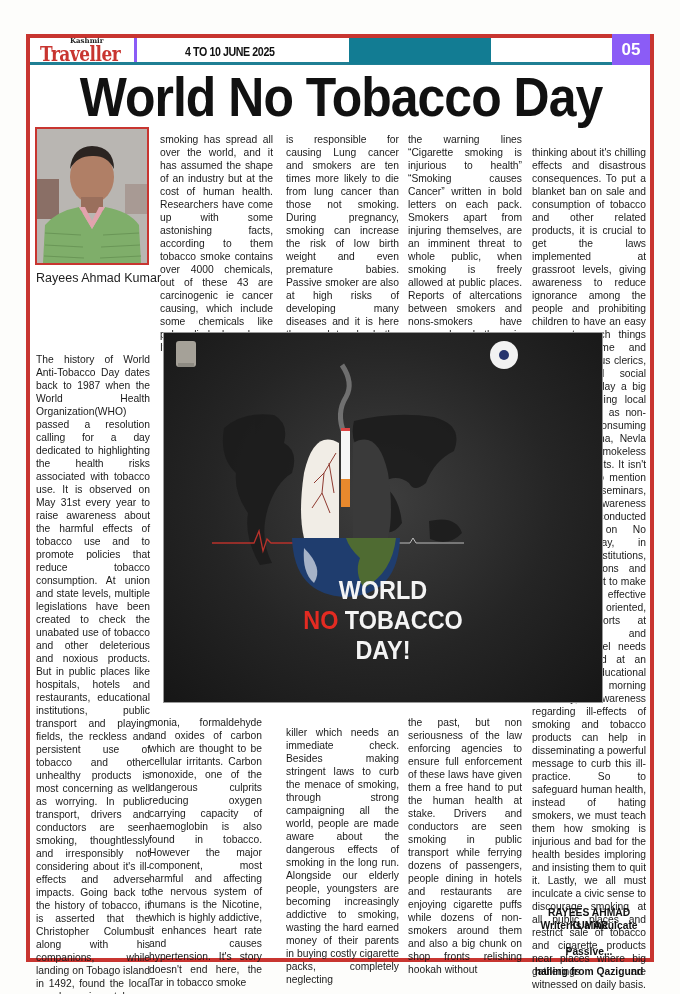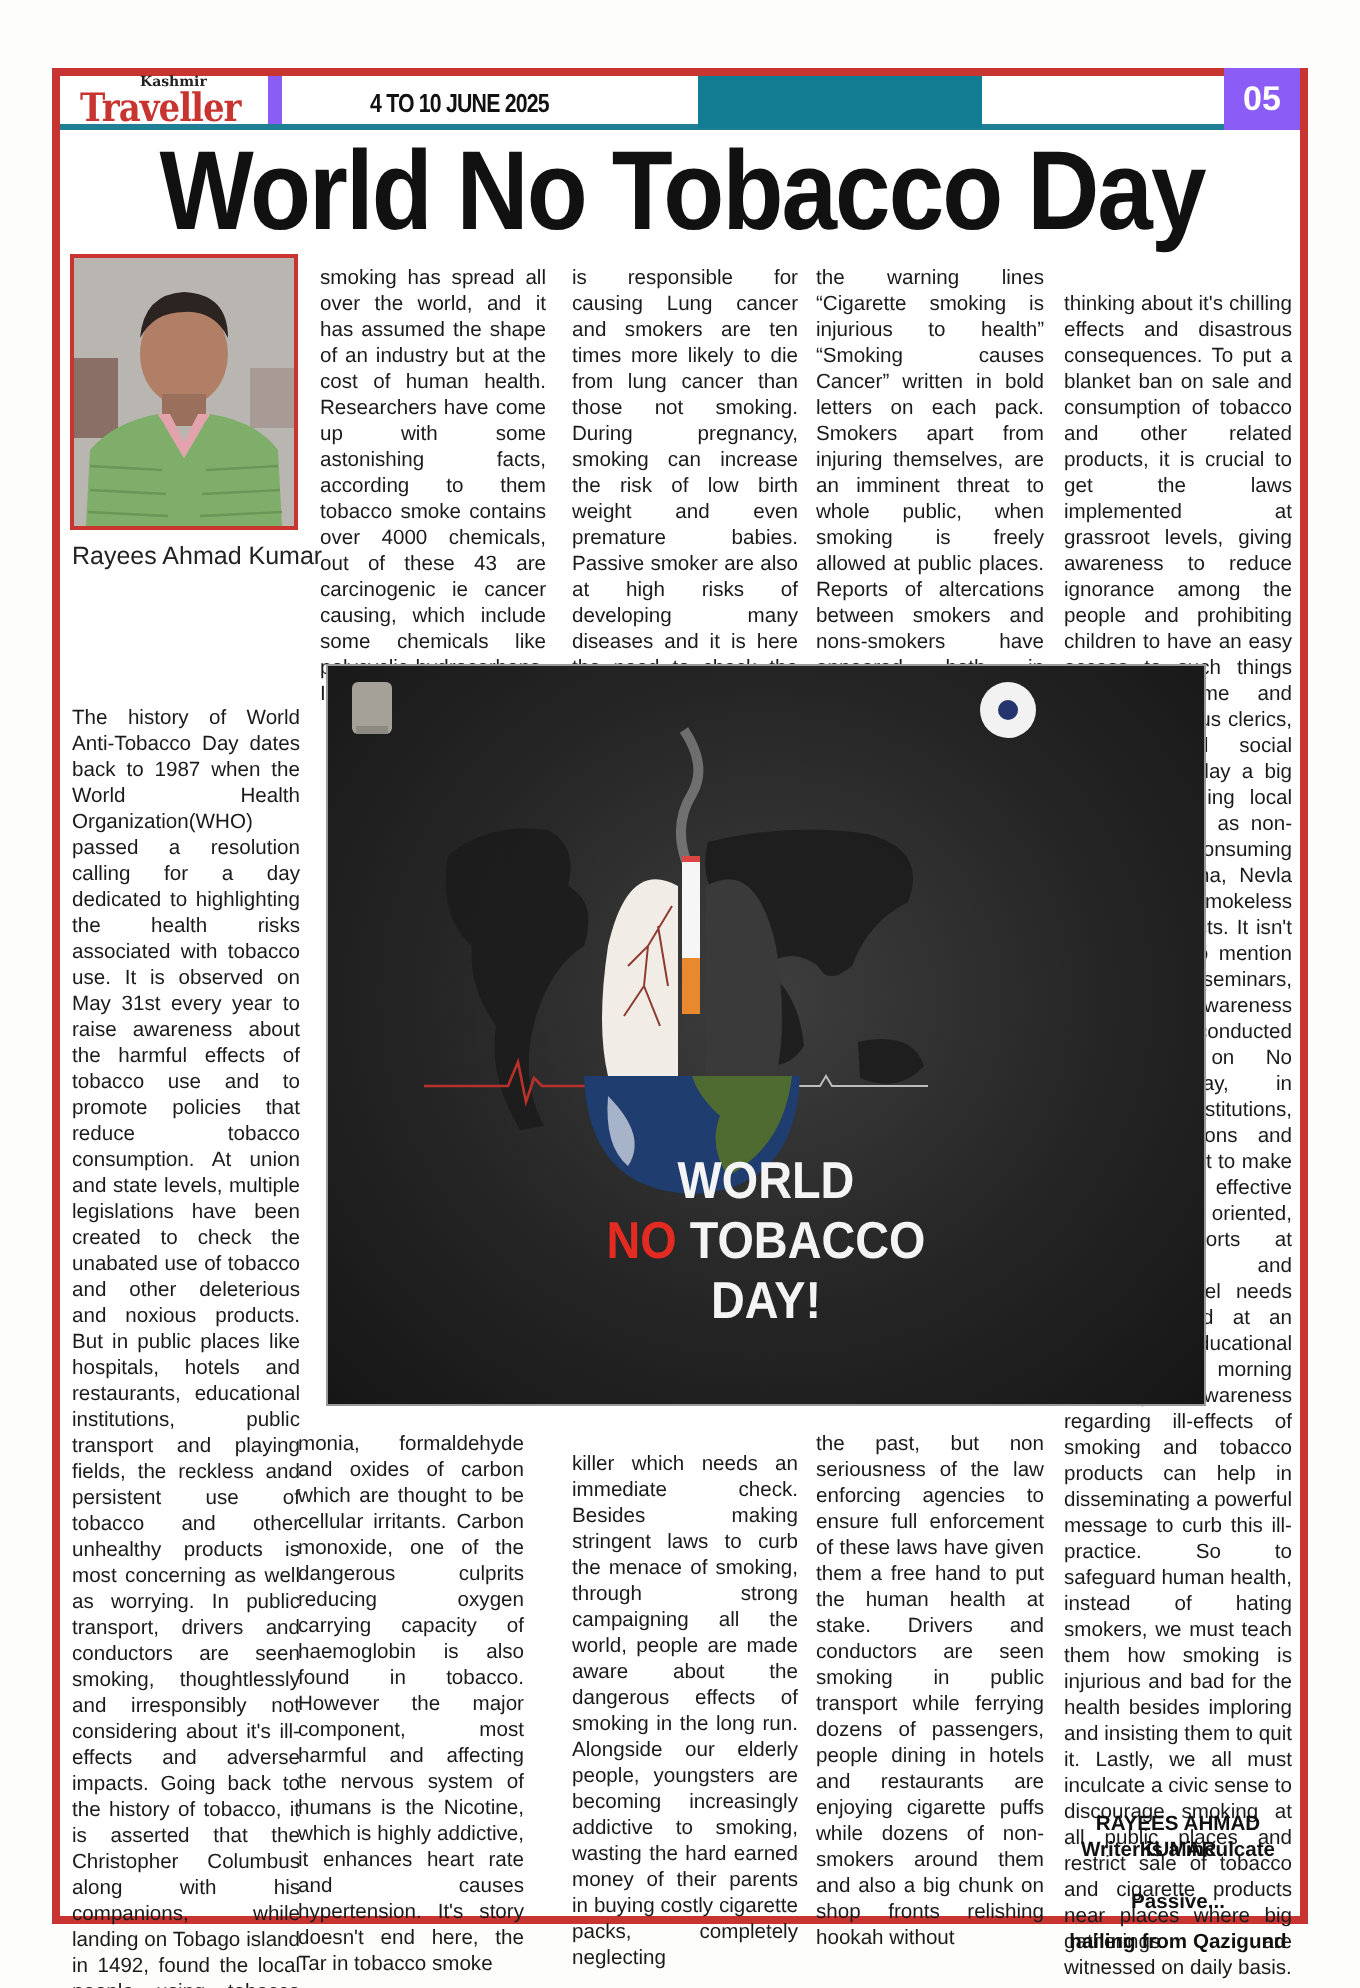--- a/index.html
+++ b/index.html
@@ -2,21 +2,21 @@
 <html><head>
 <meta charset="utf-8">
 <style>
   html, body { margin:0; padding:0; }
   body { width:680px; height:994px; background:#fdfdfb; position:relative; overflow:hidden;
          font-family:"Liberation Sans", sans-serif; color:#1a1a1a; }
   .frame { position:absolute; left:26px; top:34px; width:628px; height:928px;
            border:4px solid #c83530; border-top-width:4px; box-sizing:border-box; background:#fff; }
   .header { position:absolute; left:30px; top:38px; width:620px; height:26px; }
   .masthead { position:absolute; left:0; top:0; width:104px; height:24px;
-              border-right:7px solid #8b5cf6; border-bottom:3px solid #1f7f94; }
+              border-right:3px solid #8b5cf6; border-bottom:3px solid #1f7f94; }
   .mh-small { position:absolute; left:40px; top:-2px; font-family:"DejaVu Serif", serif;
               font-size:7px; font-weight:bold; color:#222; }
   .mh-big { position:absolute; left:10px; top:5px; font-family:"DejaVu Serif", serif;
             font-size:17px; font-weight:bold; color:#c83530; letter-spacing:-0.5px;
             transform:scaleY(1.15); transform-origin:top left; }
   .dateline { position:absolute; left:155px; top:6px; font-size:13px; font-weight:bold;
               color:#111; letter-spacing:-0.5px; transform:scaleX(0.82); transform-origin:left; }
   .teal-block { position:absolute; left:319px; top:0; width:142px; height:26px; background:#127c93; }
   .rule { position:absolute; left:104px; top:24px; width:490px; height:3px; background:#1f7f94; }
   .pagenum { position:absolute; left:582px; top:-4px; width:38px; height:31px; background:#8b5cf6;

